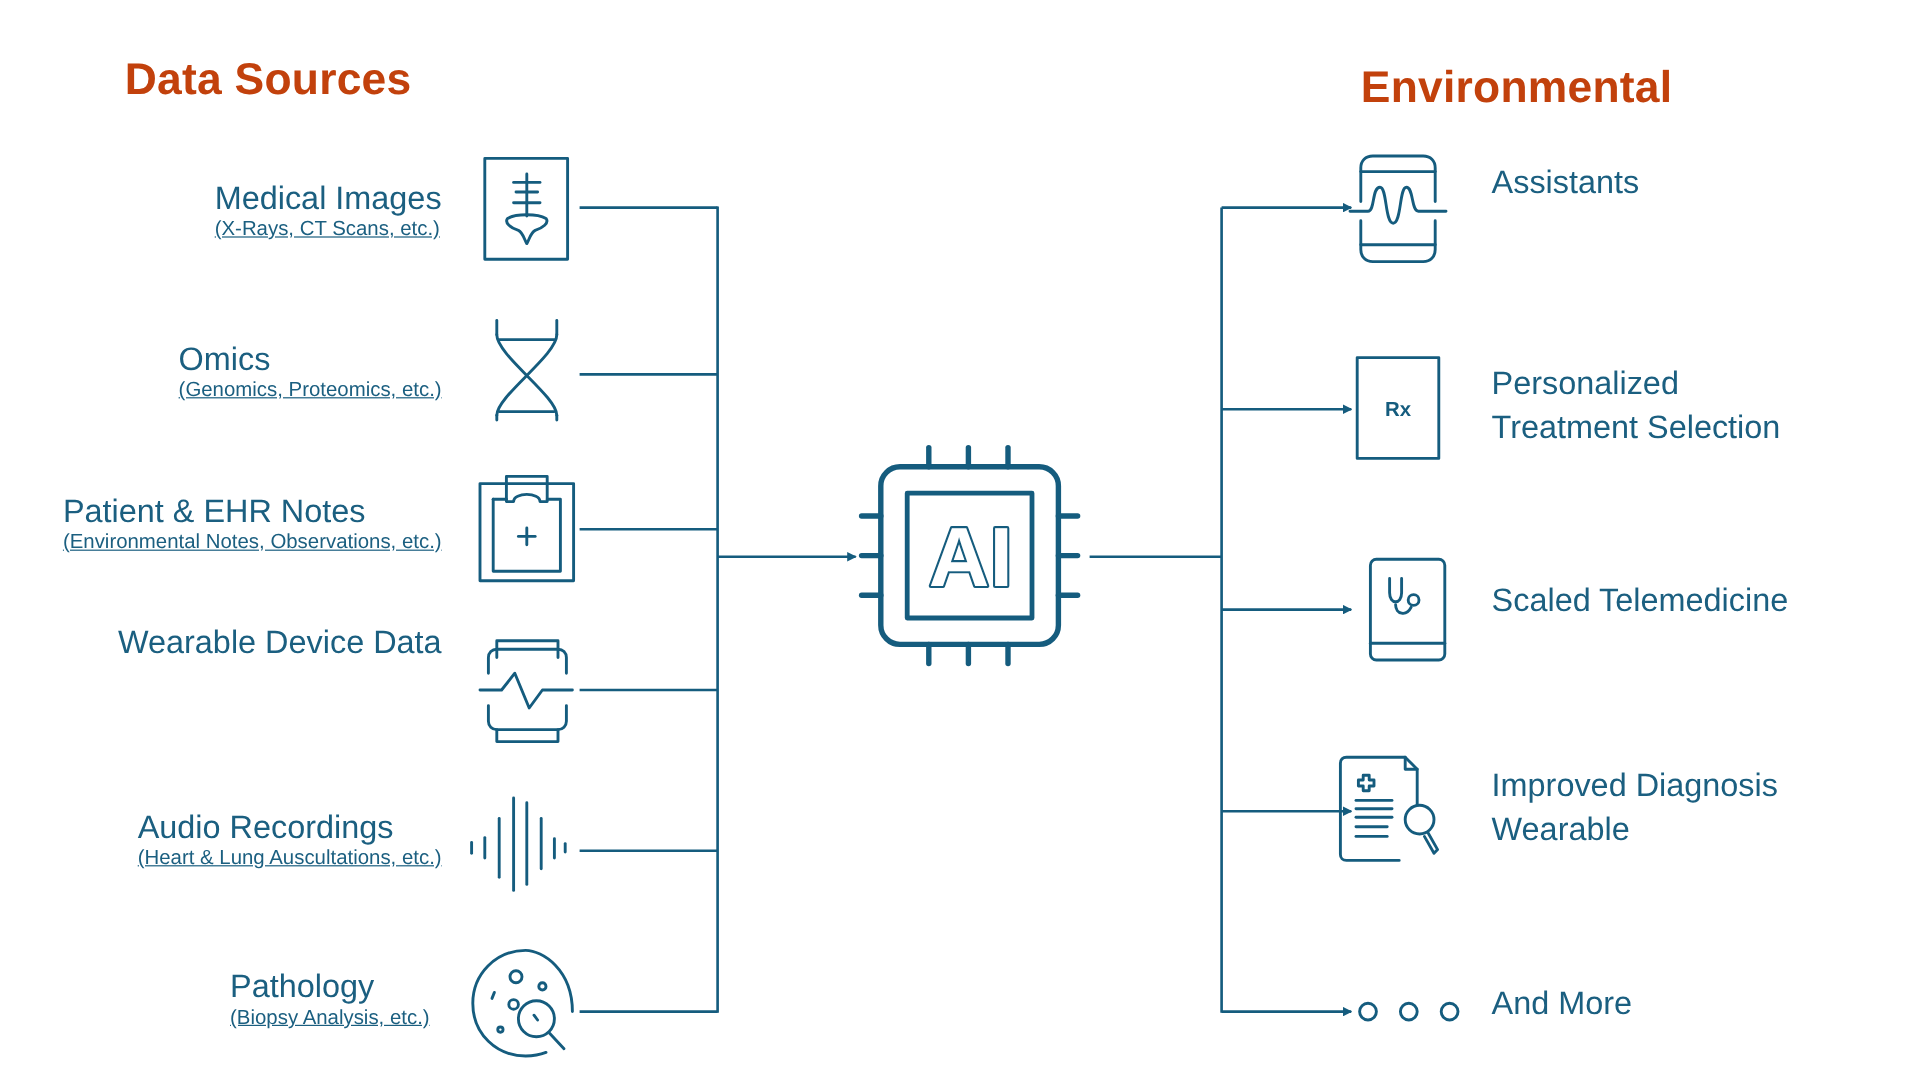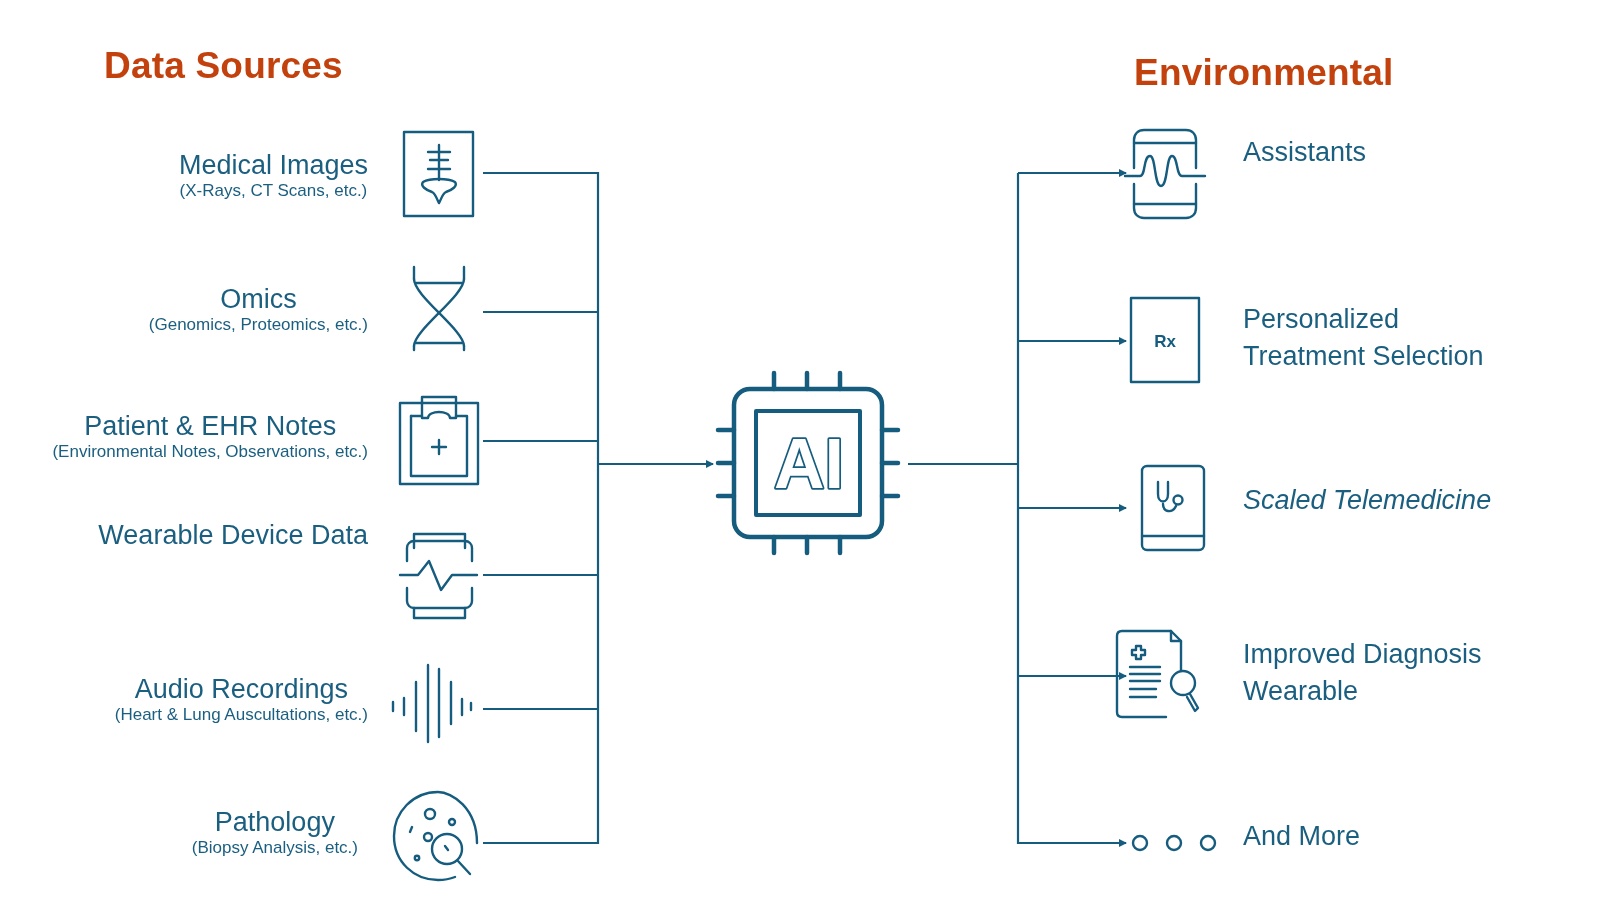--- a/index.html
+++ b/index.html
@@ -1,21 +1,21 @@
 <!DOCTYPE html>
 <html><head>
 <meta charset="utf-8">
 <style>
   html, body { margin:0; padding:0; background:#ffffff; }
   body { width:1600px; height:900px; position:relative; overflow:hidden;
          font-family:"Liberation Sans", "DejaVu Sans", sans-serif; color:#1b5f80; }
   .heading { position:absolute; font-weight:bold; font-size:37px; color:#c2410c; letter-spacing:0.2px; }
-  .src { position:absolute; right:1232px; text-align:center; white-space:nowrap; }
+  .src { position:absolute; right:1232px; text-align:left; white-space:nowrap; }
   .src .title { font-size:27px; color:#1b5f80; line-height:30px; }
-  .src .sub { font-size:17px; color:#1b5f80; line-height:22px; }
+  .src .sub { font-size:17px; color:#1b5f80; line-height:22px;text-decoration:underline; }
   .app { position:absolute; left:1243px; font-size:27px; line-height:37px; color:#1b5f80; white-space:nowrap; }
   svg.overlay { position:absolute; left:0; top:0; }
 </style>
 </head>
 <body>
 
 <div class="heading" style="left:104px; top:45px;">Data Sources</div>
 <div class="heading" style="left:1134px; top:52px;">Environmental</div>
 
 <div class="src" style="top:150px;">
@@ -42,21 +42,21 @@
   <div class="sub">(Biopsy Analysis, etc.)</div>
 </div>
 
 <div class="app" style="top:134px;">
   <div>Assistants</div>
 </div>
 <div class="app" style="top:301px;">
   <div>Personalized</div>
   <div>Treatment Selection</div>
 </div>
-<div class="app" style="top:482px;font-style:italic;">
+<div class="app" style="top:482px;">
   <div>Scaled Telemedicine</div>
 </div>
 <div class="app" style="top:636px;">
   <div>Improved Diagnosis</div>
   <div>Wearable</div>
 </div>
 <div class="app" style="top:818px;">
   <div>And More</div>
 </div>
 

